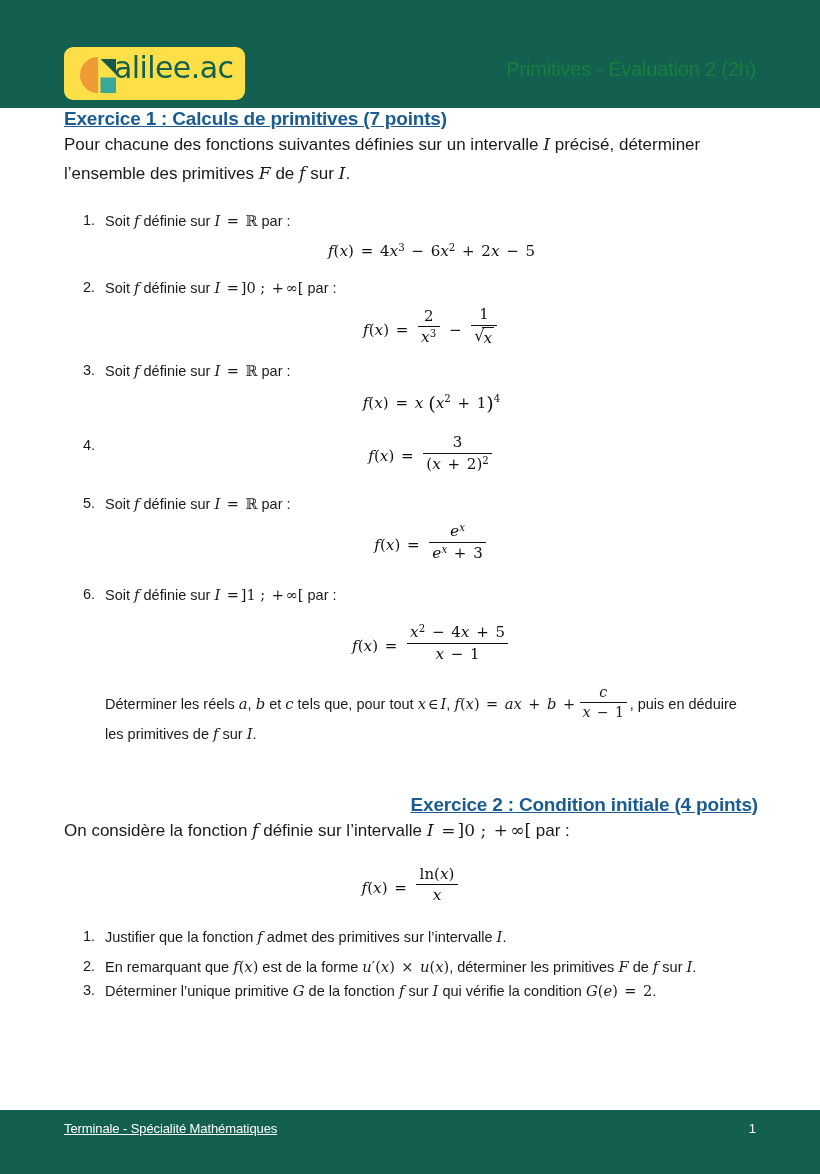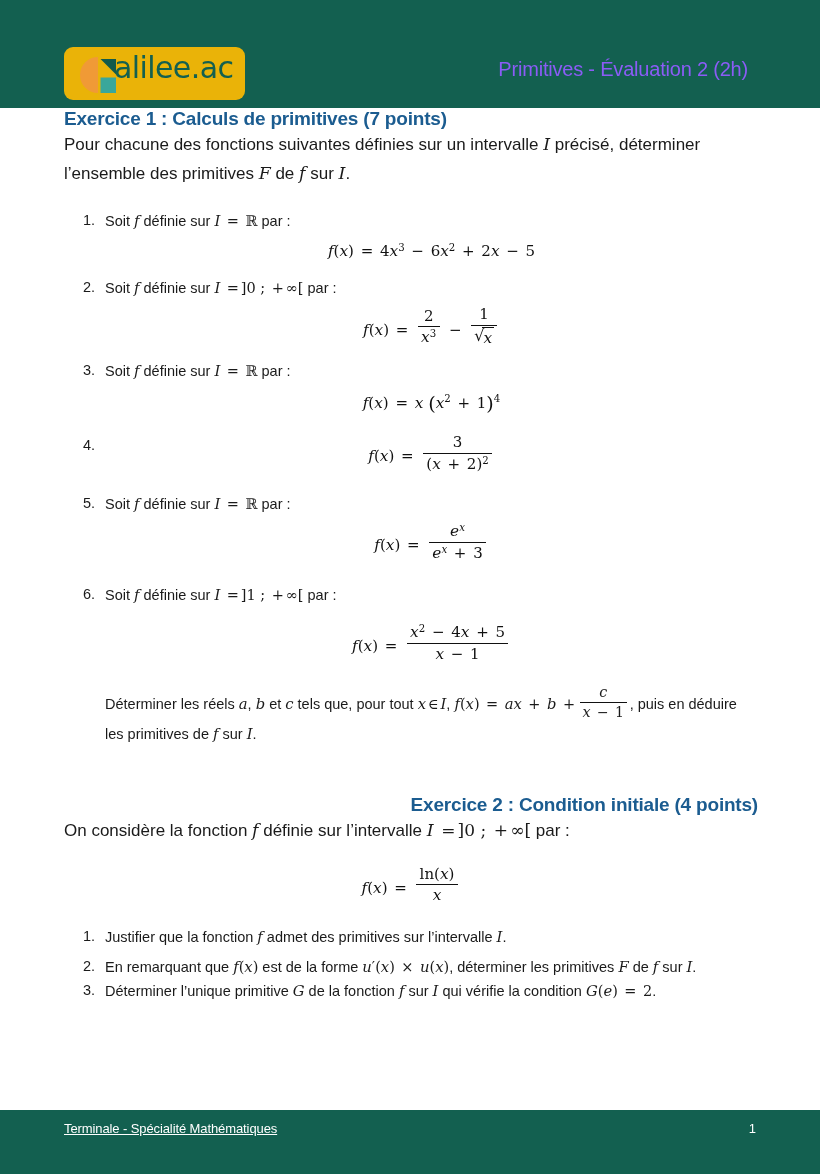--- a/index.html
+++ b/index.html
@@ -24,21 +24,21 @@
     width: 820px;
     height: 108px;
     background: #136050;
   }
   .logo-plate {
     position: absolute;
     left: 64px;
     top: 47px;
     width: 181px;
     height: 53px;
-    background: #eab308;
+    background: #fde047;
     border-radius: 9px;
     overflow: hidden;
   }
   .logo-inner {
     position: absolute;
     left: 14px;
     top: 6px;
     width: 160px;
     height: 44px;
   }
@@ -53,25 +53,25 @@
     left: 36px;
     top: -3px;
     font-family: "DejaVu Sans", sans-serif;
     font-size: 30px;
     letter-spacing: -0.6px;
     color: #136050;
     white-space: nowrap;
   }
   .header-title {
     position: absolute;
-    right: 72px;
+    right: 64px;
     top: 58px;
     font-size: 20px;
     font-weight: 500;
-    color: #8b5cf6;
+    color: #15803d;
     letter-spacing: -0.2px;
     white-space: nowrap;
     text-align: right;
   }
 
   
   .footer-band {
     position: absolute;
     left: 0;
     top: 1110px;
@@ -104,20 +104,21 @@
     left: 64px;
     top: 108px;
     width: 694px;
   }
   h2.ex-title {
     color: #1b5c90;
     font-size: 19px;
     font-weight: bold;
     margin: 0;
     letter-spacing: -0.2px;
+    text-decoration: underline;
   }
   .ex1-title { margin-top: 41px; }
   .ex2-title { margin-top: 0; text-align: right; }
 
   p.intro {
     font-size: 17px;
     line-height: 1.62;
     margin: 0;
     color: #1a1a1a;
   }

